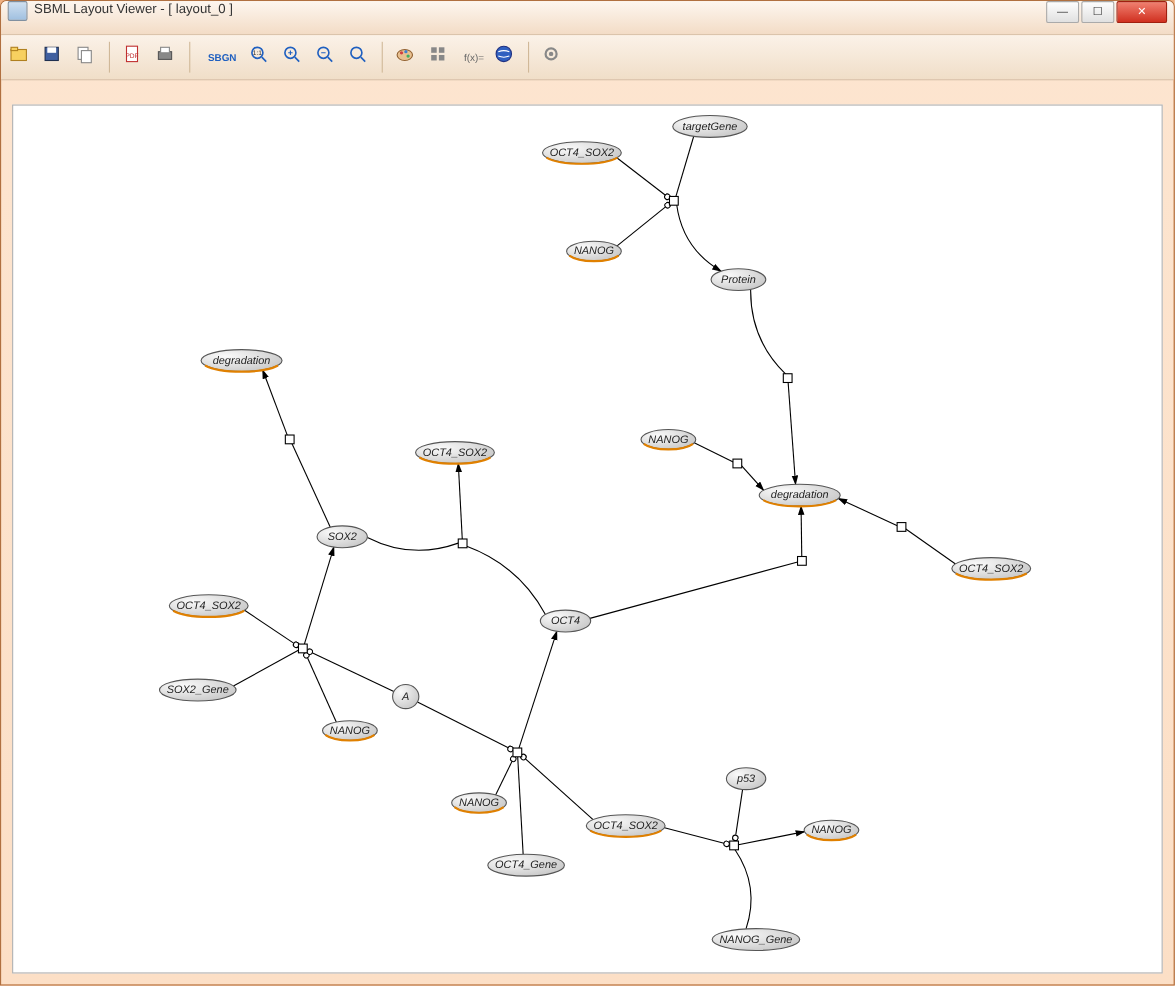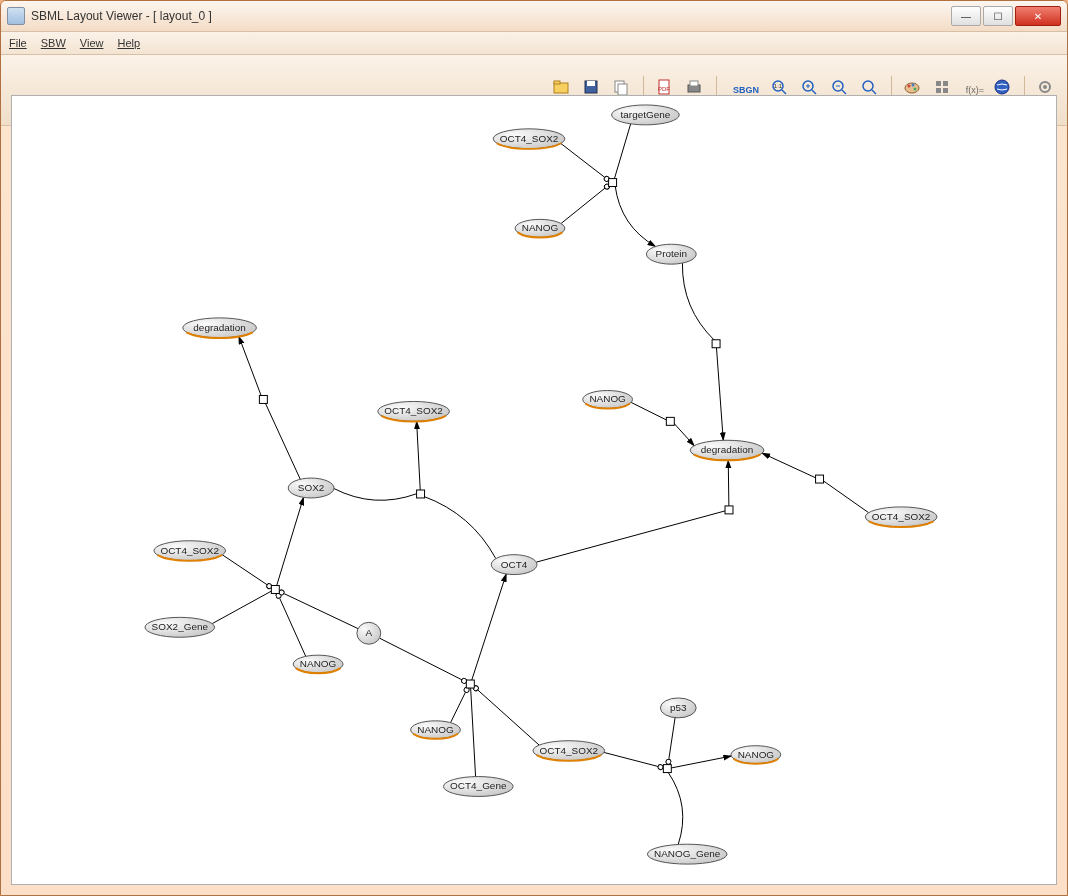--- a/index.html
+++ b/index.html
@@ -1,51 +1,45 @@
 <!DOCTYPE html>
 <html><head>
 <meta charset="utf-8">
 <style>
 html,body{margin:0;padding:0;font-family:"Segoe UI",Tahoma,sans-serif;font-size:11px;background:#f0b080;}
 .window{position:absolute;left:0;top:0;width:1068px;height:896px;background:linear-gradient(#fde5d0,#fcdfc6);border:1px solid #b07040;border-radius:6px 6px 0 0;box-sizing:border-box;overflow:hidden;}
-.titlebar{height:30px;background:linear-gradient(#fdf6ef,#f3dcc6);display:flex;align-items:center;padding:0 6px;border-bottom:1px solid #d8c0a8;}
+.titlebar{height:30px;background:linear-gradient(#fdf6ef,#f3dcc6);display:flex;align-items:flex-start;padding:0 6px;border-bottom:1px solid #d8c0a8;}
 .titlebar .icon{width:16px;height:16px;background:linear-gradient(#d0e0f0,#a0c0e0);border:1px solid #8090a0;border-radius:2px;margin-right:6px;}
 .titlebar .title{flex:1;font-size:12px;color:#333;}
 .winbtns{display:flex;gap:2px;}
 .winbtn{width:28px;height:18px;border:1px solid #aaa;border-radius:2px;background:linear-gradient(#fefefe,#e0e0e0);display:flex;justify-content:center;align-items:center;font-size:10px;color:#333;}
 .winbtn.close{width:44px;background:linear-gradient(#f08070,#d03020);border-color:#a02010;color:#fff;}
 .menubar{height:22px;background:linear-gradient(#fbf2e8,#f3e4d2);display:flex;align-items:center;padding:0 8px;gap:14px;border-bottom:1px solid #d8c0a8;}
 .menubar span{text-decoration:underline;color:#333;cursor:default;}
-.toolbar{height:38px;background:linear-gradient(#fbf2e8,#f0dec8);display:flex;align-items:center;padding:16px 6px;gap:4px;border-bottom:1px solid #d8c0a8;justify-content:flex-end;}
+.toolbar{height:38px;background:linear-gradient(#fbf2e8,#f0dec8);display:flex;align-items:center;padding:1px 6px;gap:4px;border-bottom:1px solid #d8c0a8;}
 .tbtn{width:24px;height:24px;border:1px solid transparent;border-radius:3px;display:flex;justify-content:center;align-items:center;color:#445;}
 .tsep{width:4px;height:28px;border-left:1px solid #d0b898;margin:0 2px;}
-.canvaswrap{position:absolute;left:10px;right:10px;top:94px;bottom:10px;background:#ffffff;border:1px solid #b0b0b0;}
+.canvaswrap{position:absolute;left:10px;right:10px;top:94px;bottom:10px;background:#ffffff;border:1px solid #b0b0b0;font-style:italic;}
 svg{width:100%;height:100%;}
 .species-label{font-size:10px;fill:#222;font-family:sans-serif;}
 </style>
 </head>
 <body>
 
 <div class="window">
   <div class="titlebar">
     <div class="icon"></div>
     <div class="title">SBML Layout Viewer - [ layout_0 ]</div>
     <div class="winbtns">
       <div class="winbtn">—</div>
       <div class="winbtn">☐</div>
       <div class="winbtn close">✕</div>
     </div>
   </div>
 
-  <div class="menubar">
-    <span>File</span>
-    <span>SBW</span>
-    <span>View</span>
-    <span>Help</span>
-  </div>
 
   <div class="toolbar">
     <div class="tbtn">
         <svg width="18" height="18">
           <rect x="2" y="5" width="14" height="10" fill="#f7d060" stroke="#b08020"></rect>
           <rect x="2" y="3" width="6" height="3" fill="#f7d060" stroke="#b08020"></rect>
         </svg>
       </div>
     <div class="tbtn">
         <svg width="18" height="18">

